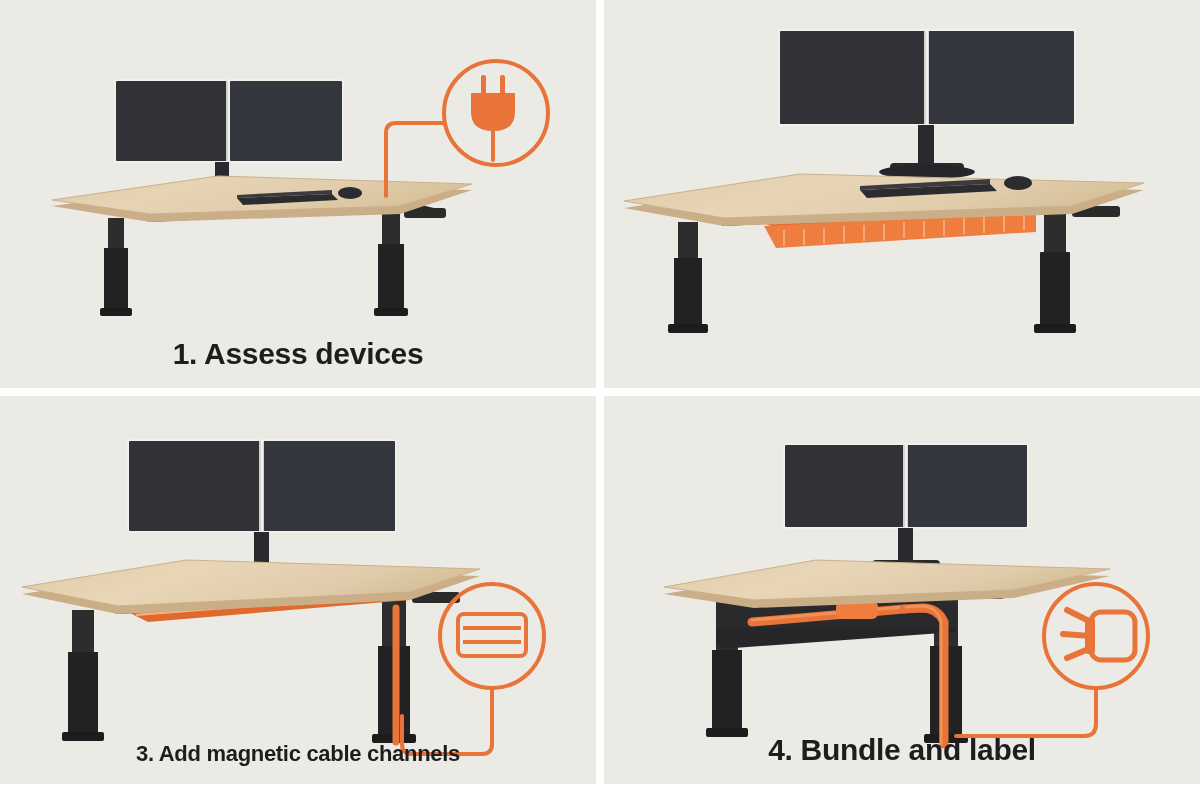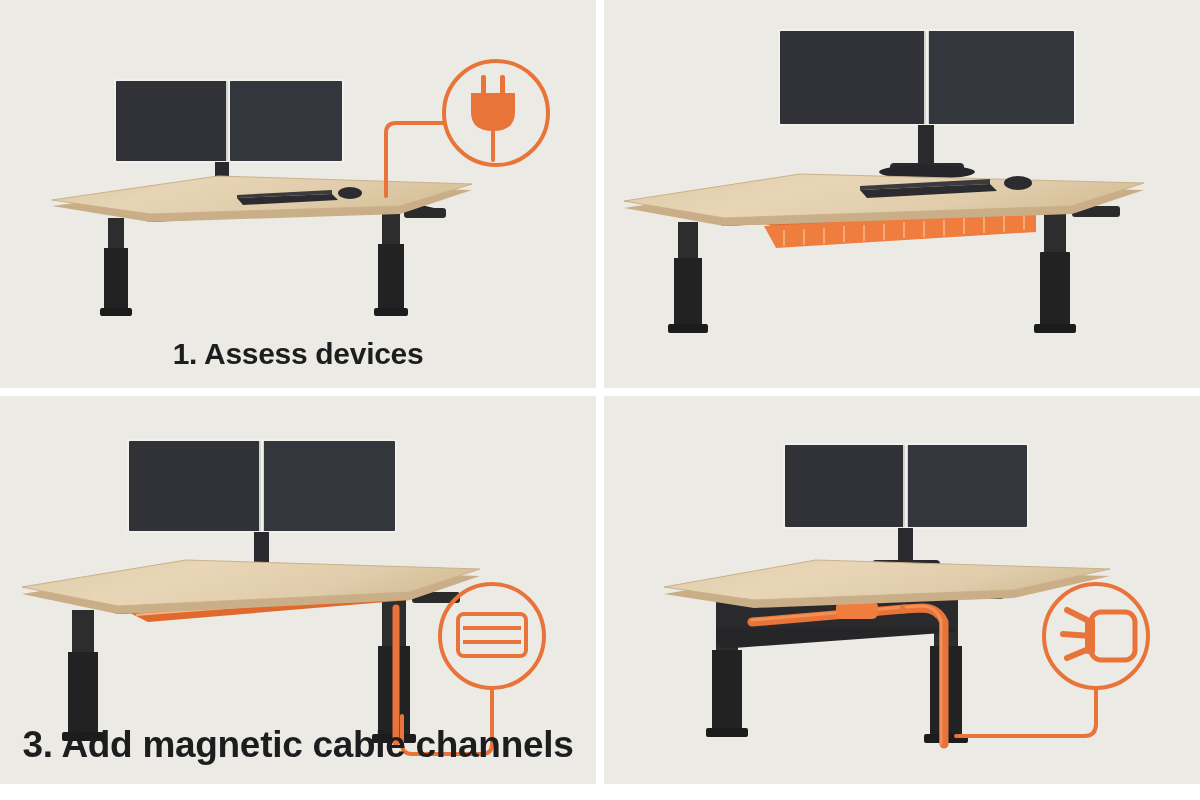--- a/index.html
+++ b/index.html
@@ -46,21 +46,21 @@
     bottom: 18px;
     text-align: center;
     font-family: "Liberation Sans", sans-serif;
     font-size: 30px;
     font-weight: 700;
     letter-spacing: -0.3px;
     color: #1d1d1f;
     line-height: 1.1;
   }
   .caption.small {
-    font-size: 37px;
+    font-size: 22px;
   }
 </style>
 </head>
 <body>
 
 <div id="infographic">
 
   <div class="panel">
     <svg class="scene" viewBox="0 0 596 388" preserveAspectRatio="xMidYMid meet">
       <defs>
@@ -307,15 +307,16 @@
         <circle cx="492" cy="240" r="52" fill="none" stroke="#e8743a" stroke-width="4"></circle>
         <g>
           <rect x="487" y="216" width="44" height="48" rx="10" fill="none" stroke="#e8743a" stroke-width="5"></rect>
           <path d="M487 226 L463 214" stroke="#e8743a" stroke-width="6" stroke-linecap="round" fill="none"></path>
           <path d="M487 240 L459 238" stroke="#e8743a" stroke-width="6" stroke-linecap="round" fill="none"></path>
           <path d="M487 252 L463 262" stroke="#e8743a" stroke-width="6" stroke-linecap="round" fill="none"></path>
           <rect x="481" y="222" width="10" height="36" rx="3" fill="#e8743a"></rect>
         </g>
       </g>
     </svg>
+    <div class="caption">4. Bundle and label</div>
   </div>
 
 </div>
 
 </body></html>

